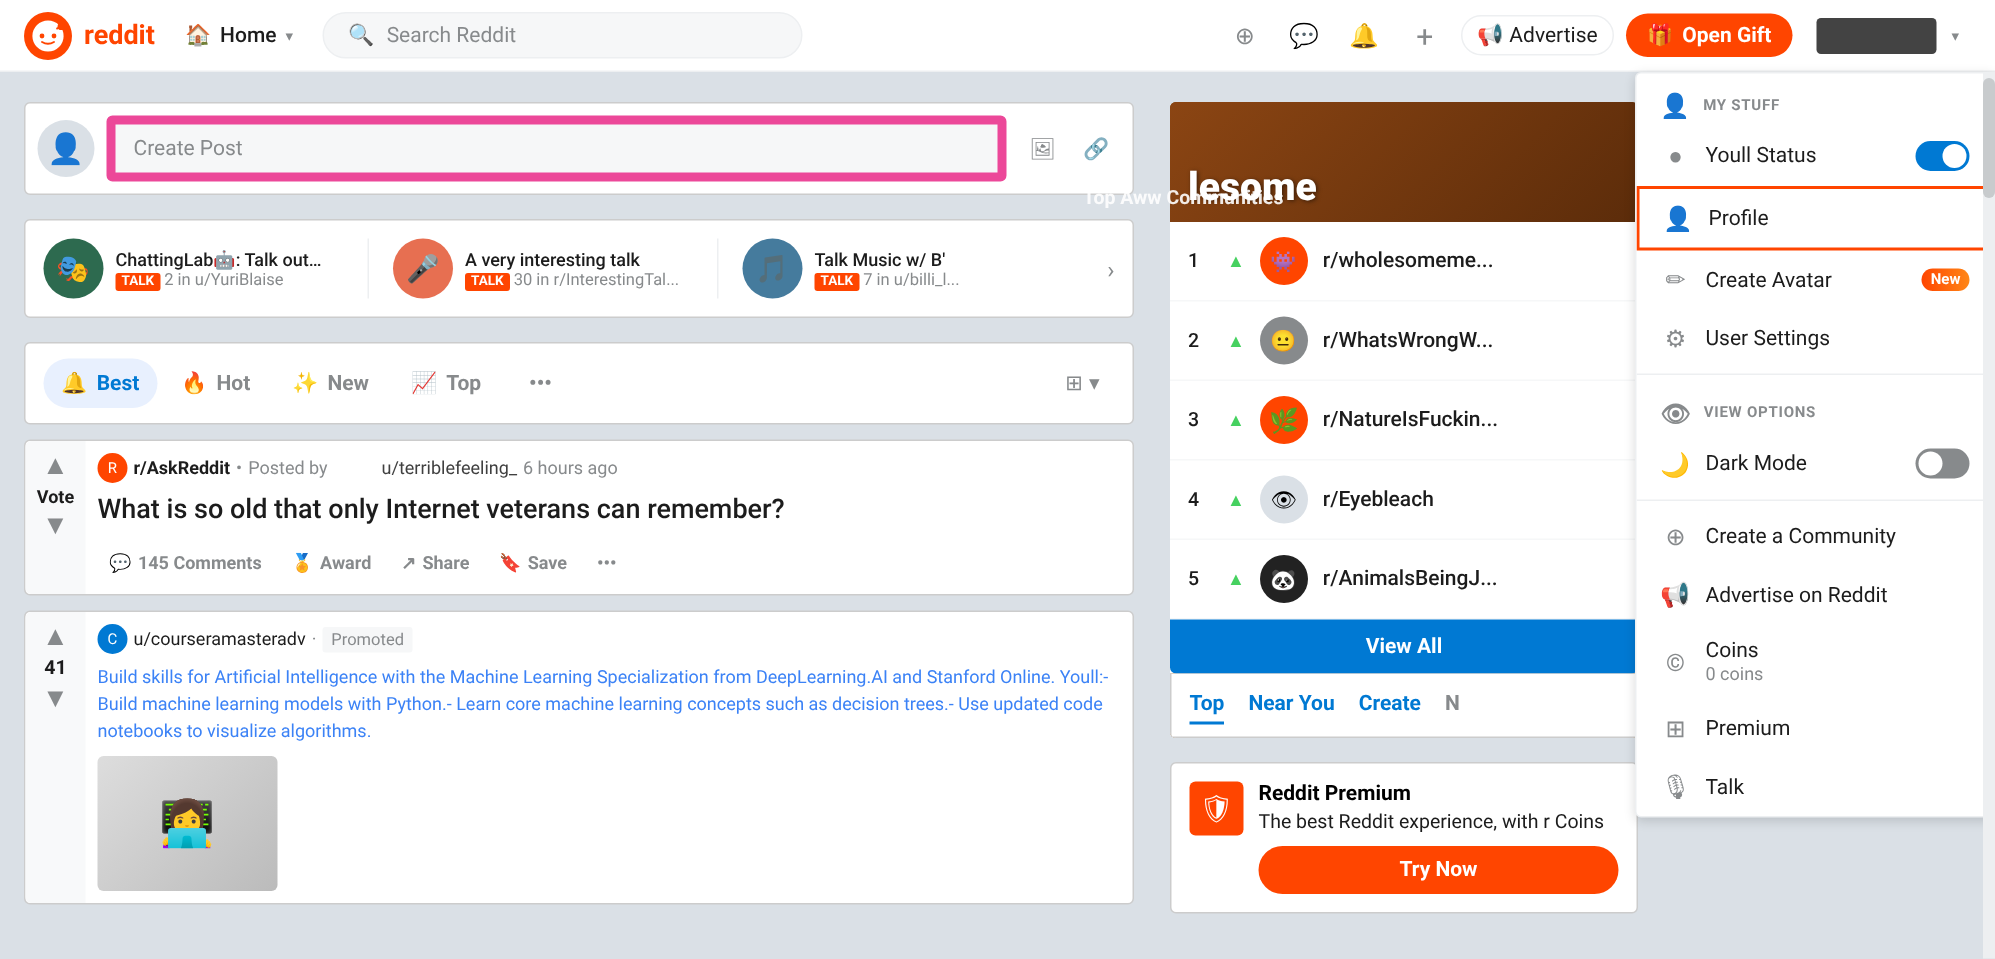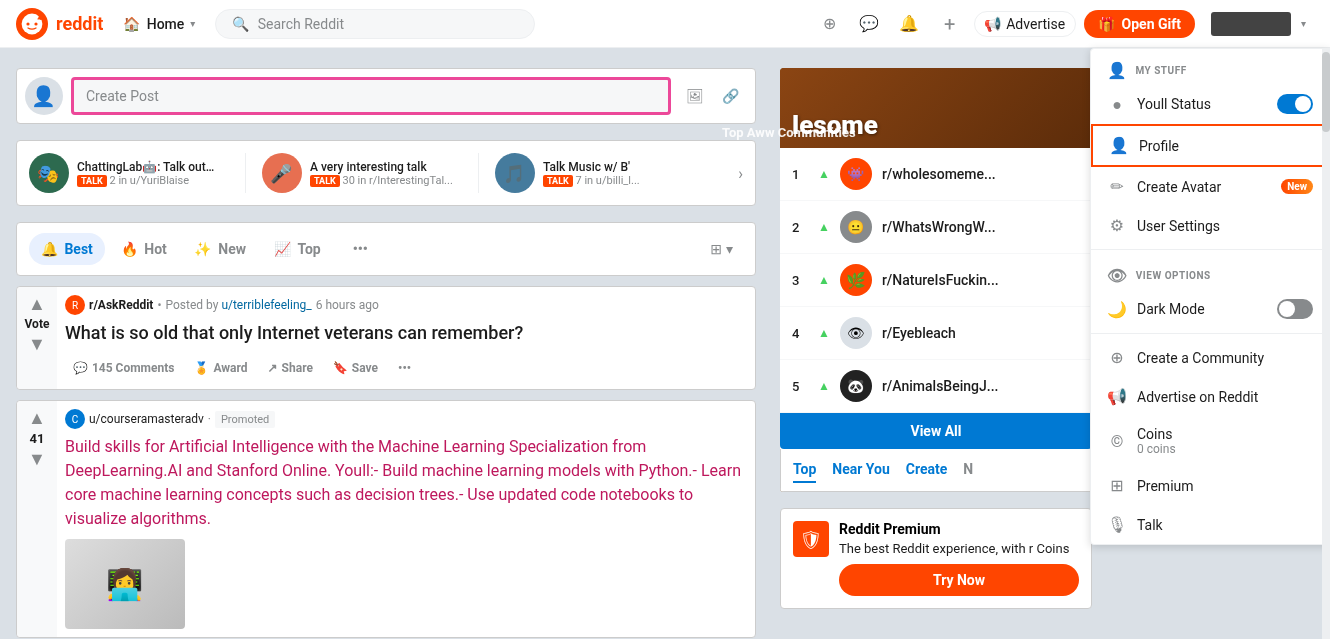--- a/index.html
+++ b/index.html
@@ -29,21 +29,21 @@
     .advertise-btn { display: flex; align-items: center; gap: 4px; padding: 4px 10px; border: 1px solid #edeff1; border-radius: 20px; cursor: pointer; color: #1c1c1c; font-size: 14px; }
     .open-gift-btn { background: #ff4500; color: white; padding: 6px 14px; border-radius: 20px; cursor: pointer; font-size: 14px; font-weight: 700; display: flex; align-items: center; gap: 6px; }
     .user-btn { display: flex; align-items: center; gap: 6px; padding: 4px 8px; border-radius: 4px; cursor: pointer; }
 
     
     .feed { flex: 1; max-width: 740px; }
 
     
     .create-post { background: white; border: 1px solid #ccc; border-radius: 4px; padding: 8px; display: flex; align-items: center; gap: 8px; margin-bottom: 16px; }
     .create-post-avatar { width: 38px; height: 38px; border-radius: 50%; background: #dae0e6; display: flex; align-items: center; justify-content: center; color: #878a8c; font-size: 20px; }
-    .create-post-input { flex: 1; background: #f6f7f8; border: 3px solid #ec4899; border-radius: 4px; padding: 8px 12px; color: #878a8c; font-size: 14px; cursor: text; }
+    .create-post-input { flex: 1; background: #f6f7f8; border: 6px solid #ec4899; border-radius: 4px; padding: 8px 12px; color: #878a8c; font-size: 14px; cursor: text; }
     .create-post-icons { display: flex; gap: 4px; }
     .create-icon-btn { width: 32px; height: 32px; display: flex; align-items: center; justify-content: center; cursor: pointer; color: #878a8c; border-radius: 2px; }
 
     
     .talk-strip { background: white; border: 1px solid #ccc; border-radius: 4px; padding: 12px; display: flex; align-items: center; gap: 8px; margin-bottom: 16px; overflow: hidden; }
     .talk-item { display: flex; align-items: center; gap: 8px; min-width: 200px; }
     .talk-avatar { width: 40px; height: 40px; border-radius: 50%; object-fit: cover; }
     .talk-info { display: flex; flex-direction: column; }
     .talk-title { font-size: 12px; font-weight: 500; color: #1c1c1c; white-space: nowrap; overflow: hidden; text-overflow: ellipsis; max-width: 140px; }
     .talk-sub { font-size: 11px; color: #878a8c; }
@@ -64,21 +64,21 @@
     .vote-btn { cursor: pointer; color: #878a8c; font-size: 18px; line-height: 1; }
     .vote-count { font-size: 12px; font-weight: 700; color: #1c1c1c; }
     .vote-count.num { font-size: 13px; }
     .post-body { flex: 1; padding: 8px; }
     .post-meta { font-size: 12px; color: #878a8c; margin-bottom: 6px; display: flex; align-items: center; gap: 4px; }
     .post-sub { font-weight: 700; color: #1c1c1c; }
     .post-title { font-size: 18px; font-weight: 500; color: #1c1c1c; margin-bottom: 11px; line-height: 1.3; }
     .post-actions { display: flex; align-items: center; gap: 4px; }
     .post-action { display: flex; align-items: center; gap: 4px; padding: 6px 8px; border-radius: 2px; cursor: pointer; color: #878a8c; font-size: 12px; font-weight: 700; }
     .promoted-badge { background: #f6f7f8; color: #878a8c; font-size: 11px; padding: 2px 6px; border-radius: 2px; }
-    .post-promo-text { font-size: 16px; color: #be185d; margin-bottom: 8px; line-height: 1.5; }
+    .post-promo-text { font-size: 12px; color: #3b82f6; margin-bottom: 8px; line-height: 1.5; }
     .post-img-thumb { width: 120px; height: 90px; background: #ddd; border-radius: 4px; overflow: hidden; display: flex; align-items: center; justify-content: center; }
 
     
     .sidebar { width: 312px; flex-shrink: 0; }
     .aww-card { background: #7b3f00; border-radius: 4px; overflow: hidden; margin-bottom: 16px; }
     .aww-header { height: 80px; background: linear-gradient(135deg, #8B4513 0%, #5c2c0a 100%); display: flex; align-items: flex-end; padding: 8px 12px; }
     .aww-header-text { color: white; font-size: 20px; font-weight: 700; }
     .aww-item { display: flex; align-items: center; gap: 10px; padding: 10px 12px; border-bottom: 1px solid #f6f7f8; }
     .aww-rank { font-size: 13px; color: #1c1c1c; font-weight: 500; width: 16px; }
     .aww-arrow { color: #46d160; font-size: 12px; }
@@ -250,21 +250,21 @@
       <div class="vote-col">
         <div class="vote-btn">▲</div>
         <span class="vote-count">Vote</span>
         <div class="vote-btn" style="color:#878a8c;">▼</div>
       </div>
       <div class="post-body">
         <div class="post-meta">
           <div style="width:20px;height:20px;background:#ff4500;border-radius:50%;display:flex;align-items:center;justify-content:center;color:white;font-size:10px;">R</div>
           <span class="post-sub">r/AskReddit</span>
           <span>•</span>
-          <span>Posted by <span style="cursor:pointer;color:#0369a1;">u/terriblefeeling_</span></span>
+          <span>Posted by <span style="cursor:pointer;color:#404040;margin-left:33px;">u/terriblefeeling_</span></span>
           <span>6 hours ago</span>
         </div>
         <div class="post-title">What is so old that only Internet veterans can remember?</div>
         <div class="post-actions">
           <div class="post-action">
             <span>💬</span>
             <span>145 Comments</span>
           </div>
           <div class="post-action">
             <span>🏅</span>

